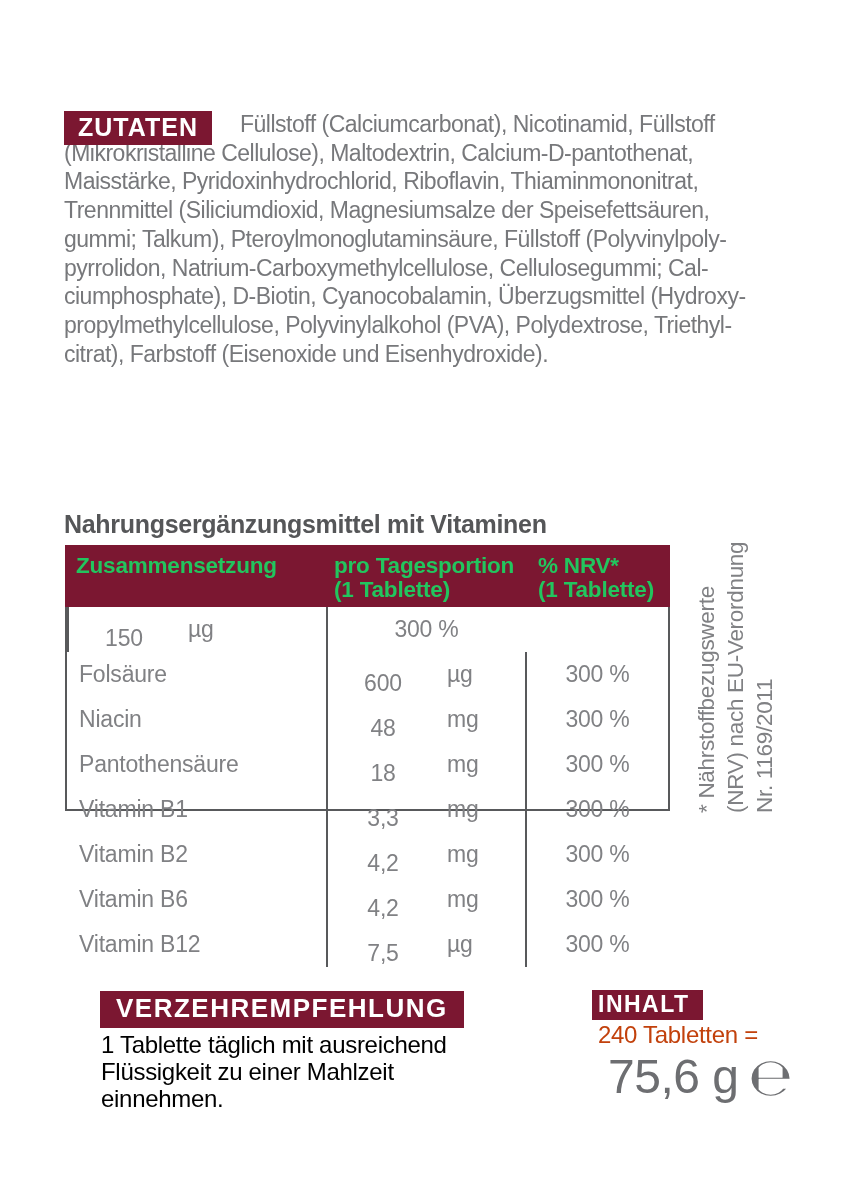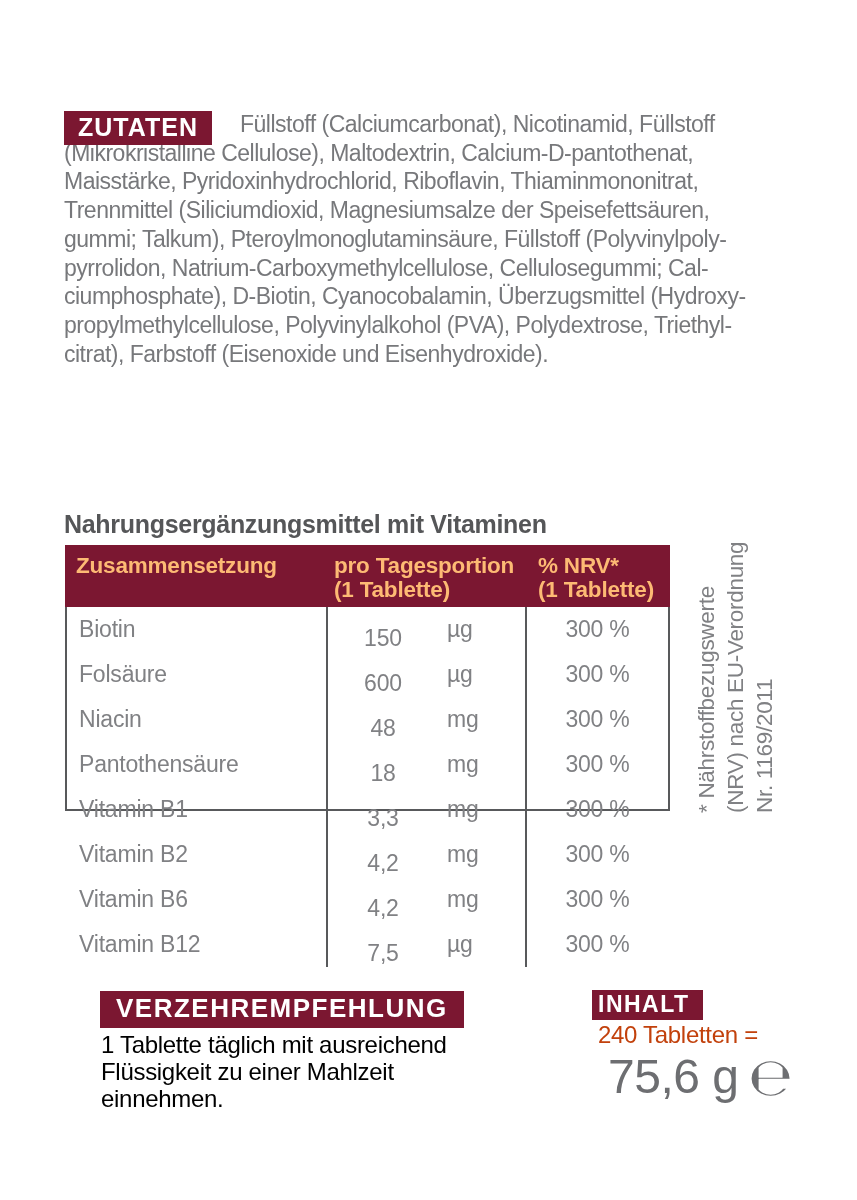--- a/index.html
+++ b/index.html
@@ -28,21 +28,21 @@
   .ingredients .iline{white-space:nowrap;}
   .ingredients .iline.first{padding-left:176px;}
 
   
   .nut-title{
     left:64px;top:510px;color:#555658;font-weight:bold;font-size:25px;letter-spacing:-0.3px;
     white-space:nowrap;
   }
   .nut-table{left:65px;top:545px;width:605px;}
   .thead{
-    background:#7B1731;color:#fdba74;height:62px;
+    background:#7B1731;color:#22c55e;height:62px;
     display:grid;grid-template-columns:261px 199px 1fr;
     font-weight:bold;font-size:22.5px;line-height:24px;letter-spacing:-0.2px;
   }
   .thead .th{padding-top:9px;}
   .thead .h1{padding-left:11px;}
   .thead .h2{padding-left:8px;}
   .thead .h3{padding-left:13px;}
   .tbody{
     border:2px solid #58595B;border-top:none;height:202px;
     display:flex;flex-direction:column;
@@ -114,21 +114,20 @@
       <div>pro Tagesportion</div>
       <div>(1 Tablette)</div>
     </div>
     <div class="th h3">
       <div>% NRV*</div>
       <div>(1 Tablette)</div>
     </div>
   </div>
   <div class="tbody">
     <div class="tr">
-      <div class="td c1">Biotin</div>
       <div class="td c2">
           <span class="amt">150</span>
           <span class="unit">µg</span>
         </div>
       <div class="td c3">300 %</div>
     </div>
     <div class="tr">
       <div class="td c1">Folsäure</div>
       <div class="td c2">
           <span class="amt">600</span>

